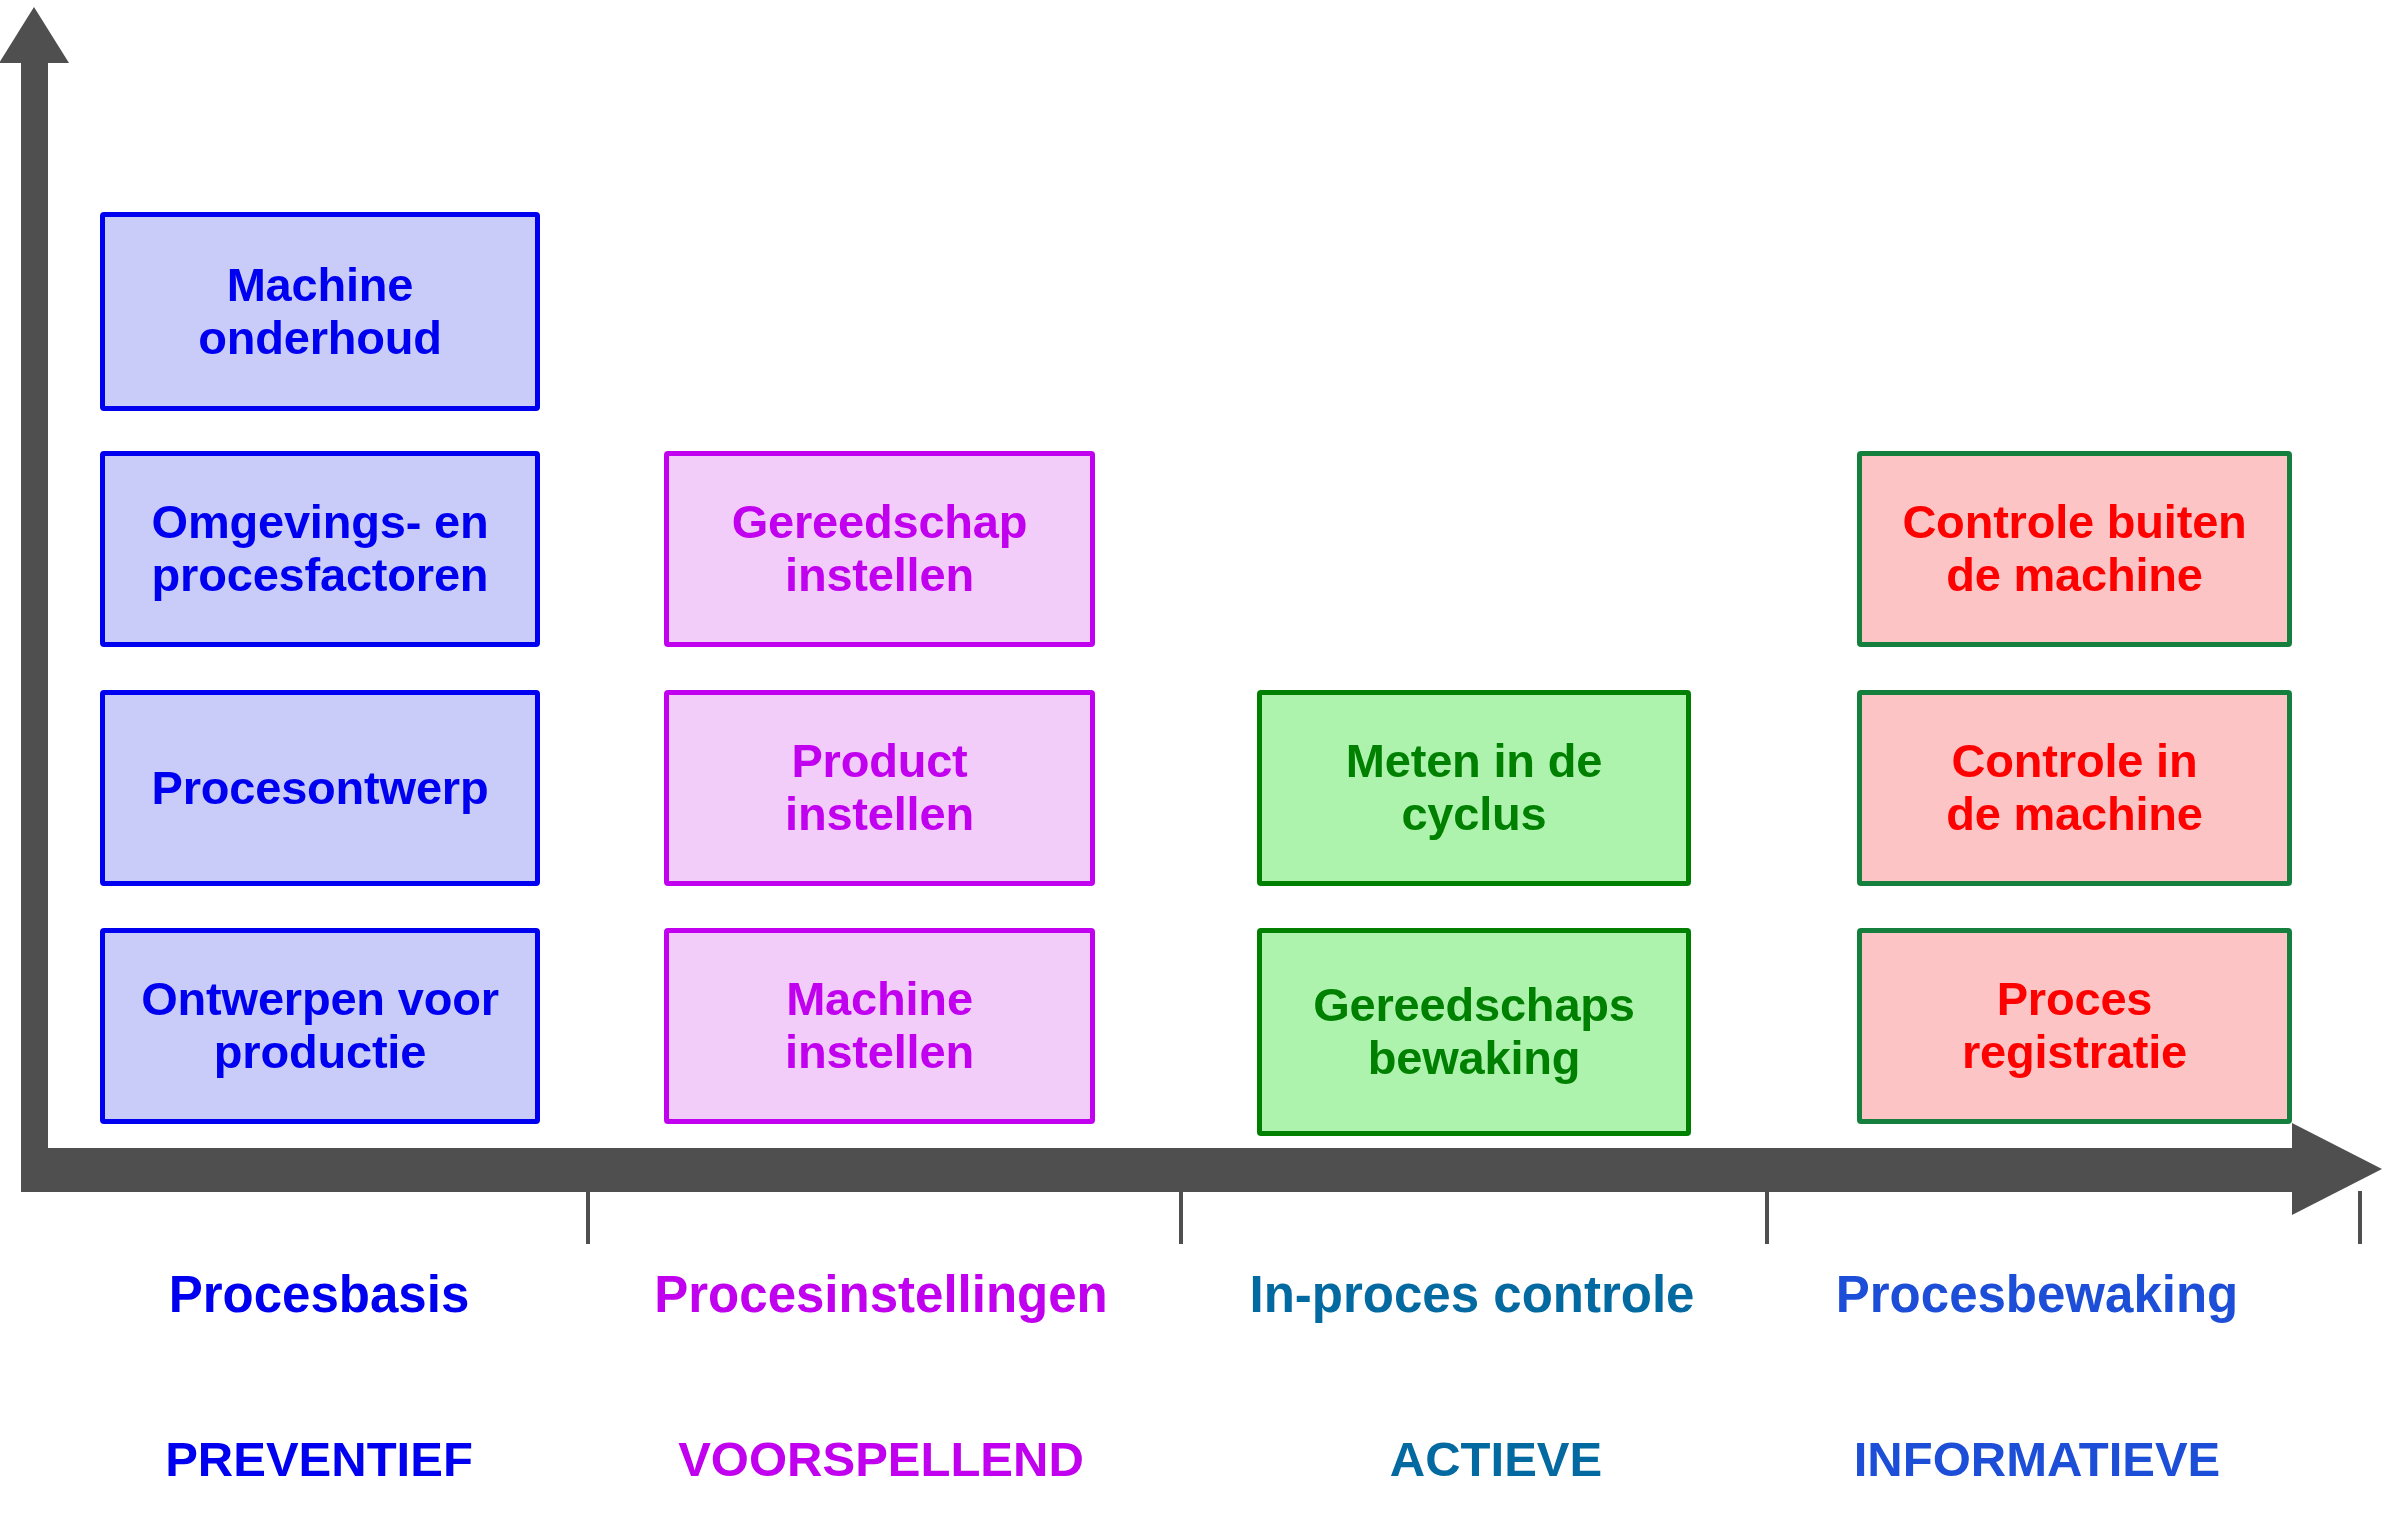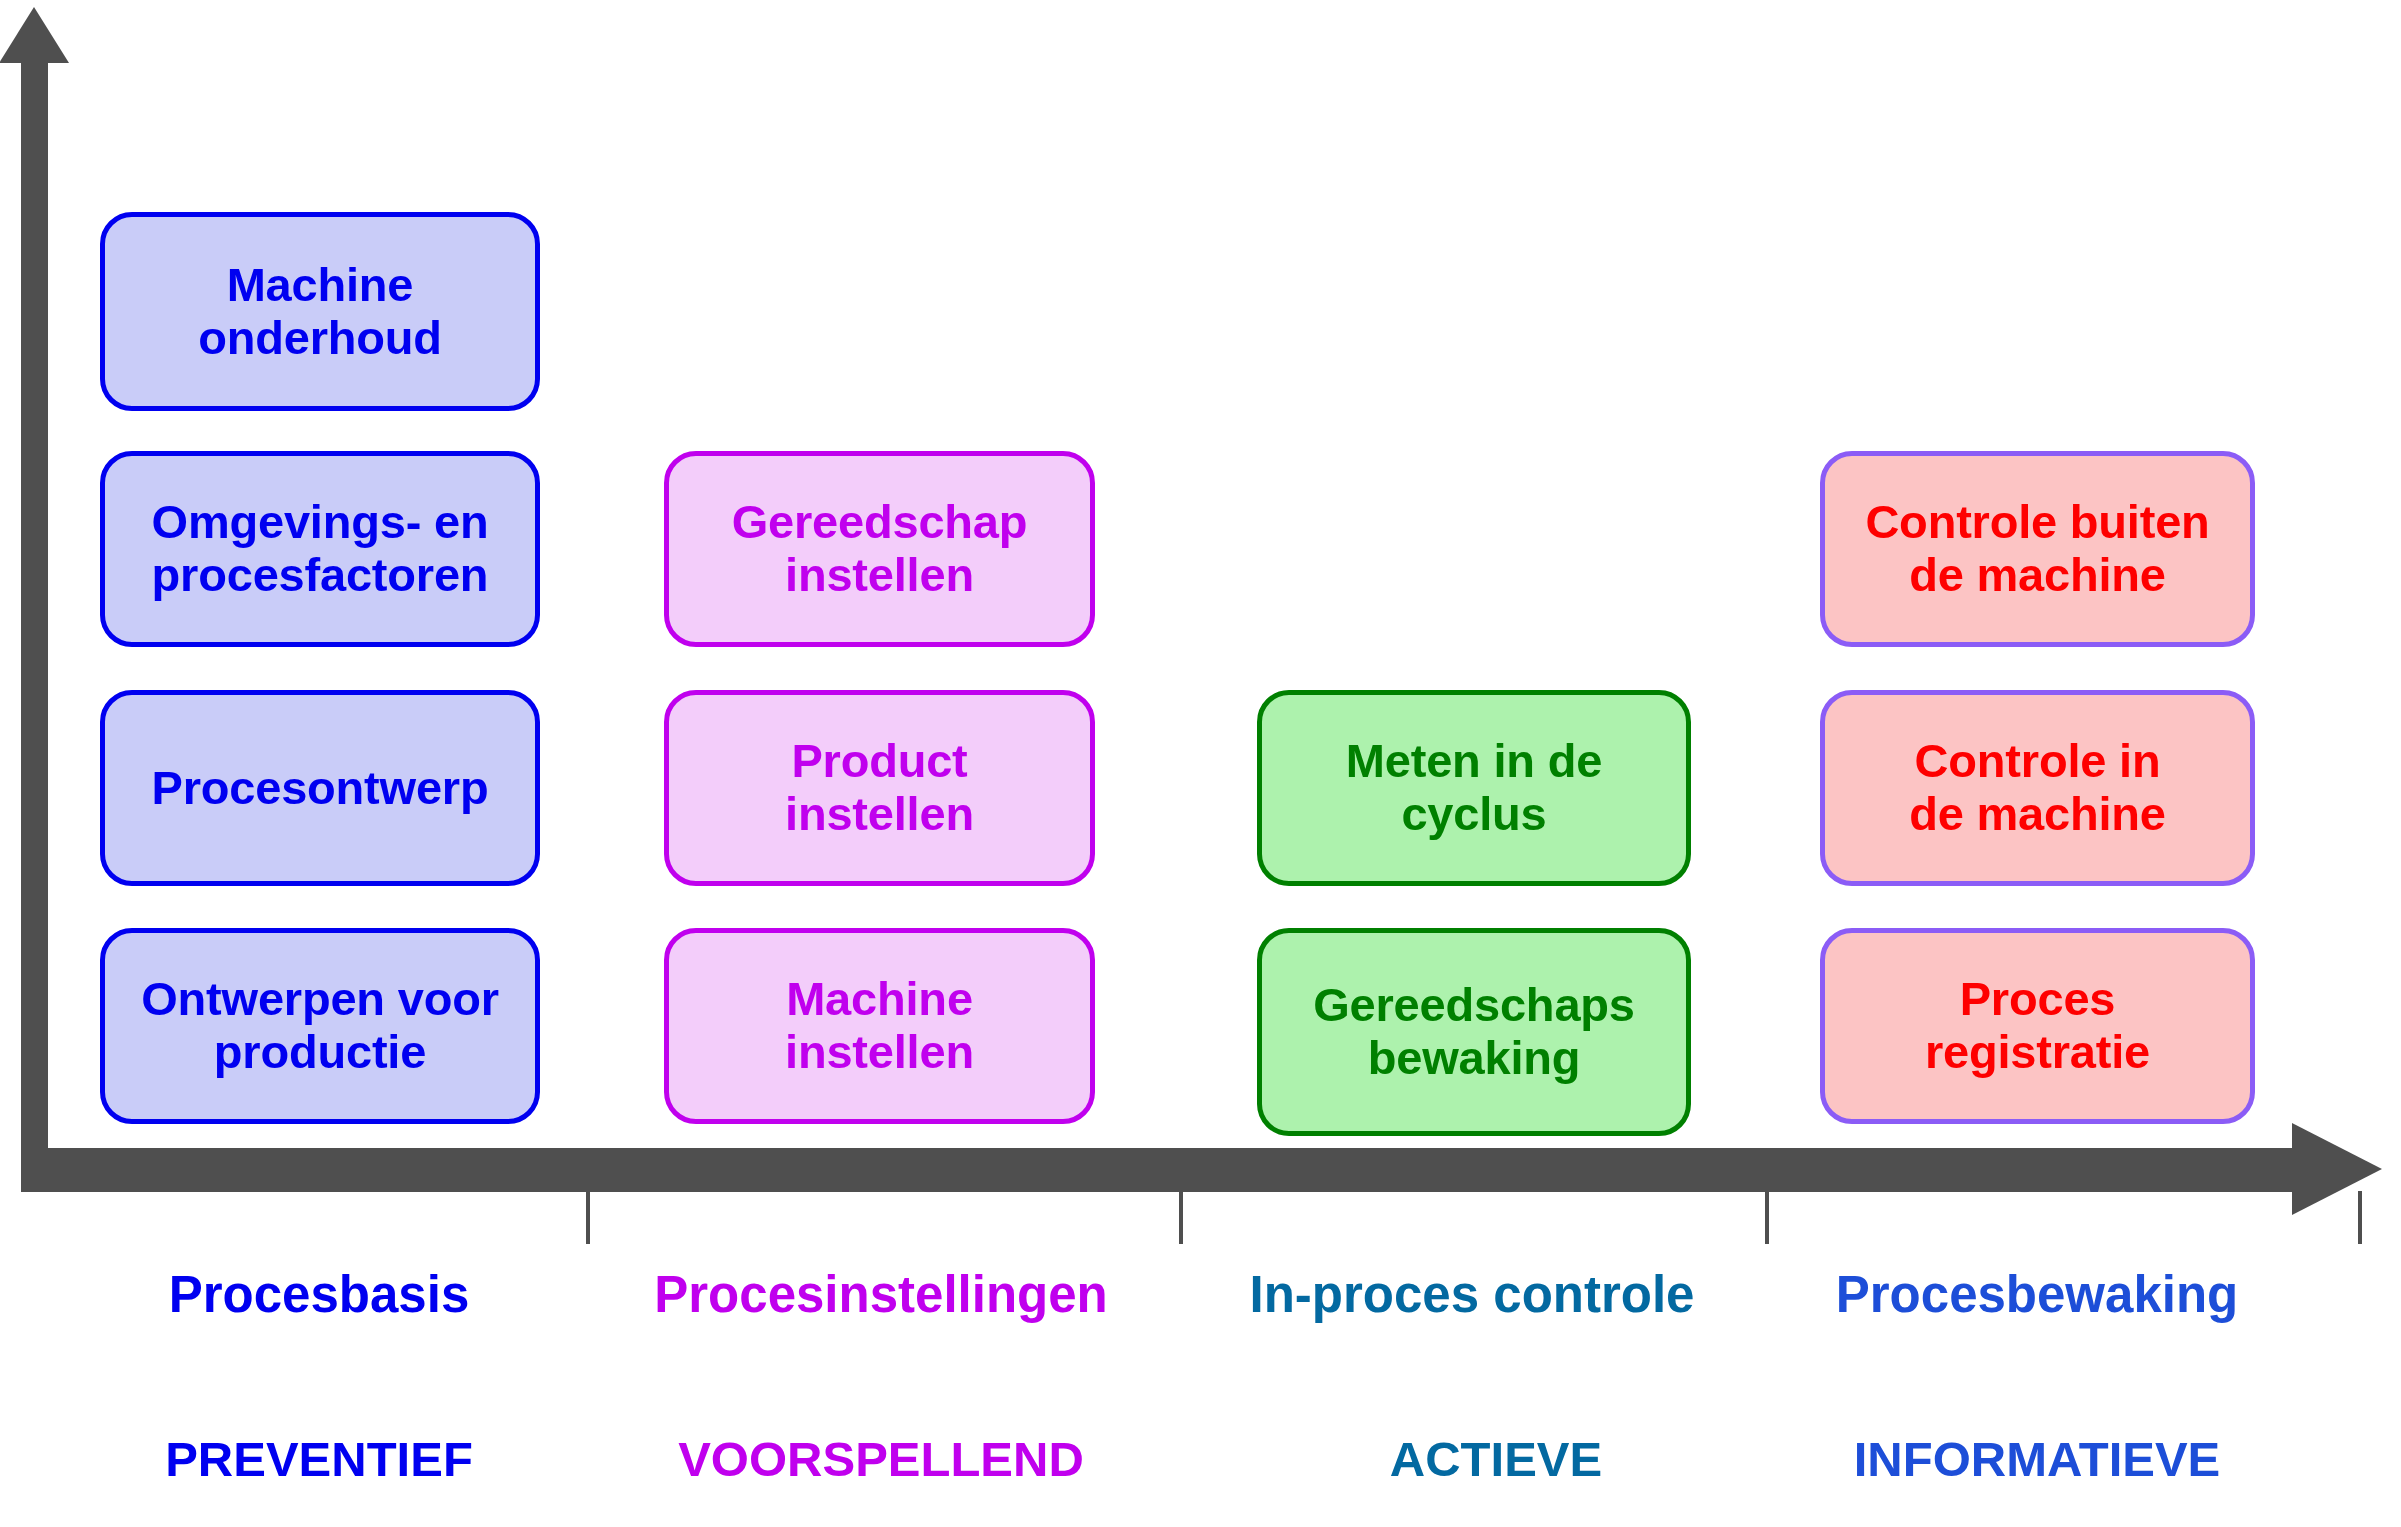--- a/index.html
+++ b/index.html
@@ -60,37 +60,37 @@
     top: 1191px;
     width: 4.1px;
     height: 53px;
     background: #4F4F4F;
   }
 
   
   .box {
     position: absolute;
     box-sizing: border-box;
-    border-radius: 32px;
+    border-radius: 4px;
     display: flex;
     align-items: center;
     justify-content: center;
     text-align: center;
     font-weight: bold;
     font-size: 47px;
     line-height: 1.12;
     letter-spacing: -0.2px;
   }
   .box span { display: block; }
 
   
   .c-blue    { background: #C9CCF8; border: 5px solid #0000F0; color: #0000F0; }
   .c-magenta { background: #F3CDFA; border: 5px solid #C000EE; color: #C000EE; }
   .c-green   { background: #ADF2AD; border: 5px solid #008000; color: #008000; }
-  .c-red     { background: #FCC4C4; border: 5px solid #8b5cf6; color: #FE0000; }
+  .c-red     { background: #FCC4C4; border: 5px solid #15803d; color: #FE0000; margin-left: 37px; }
 
   
   .cat-label {
     position: absolute;
     text-align: center;
     font-weight: bold;
     white-space: nowrap;
     transform: translateX(-50%);
   }
   .cat-name {

